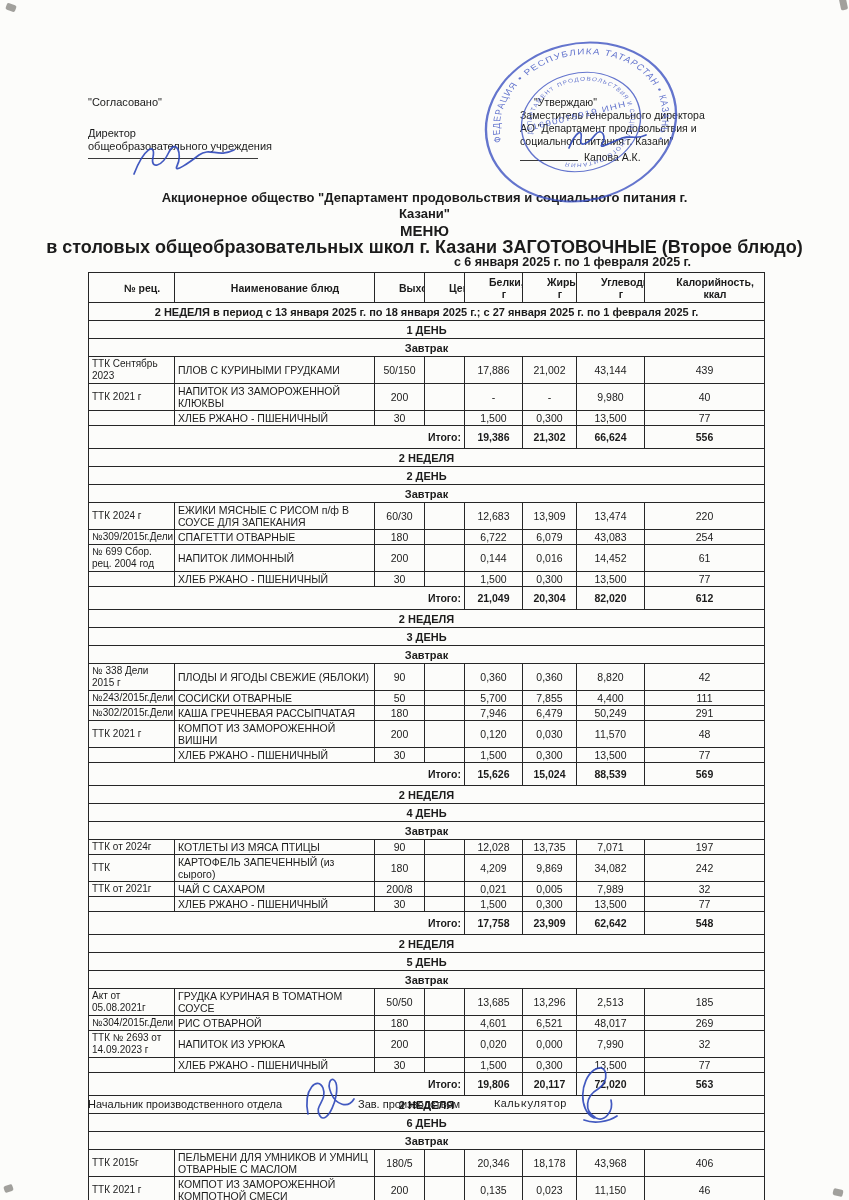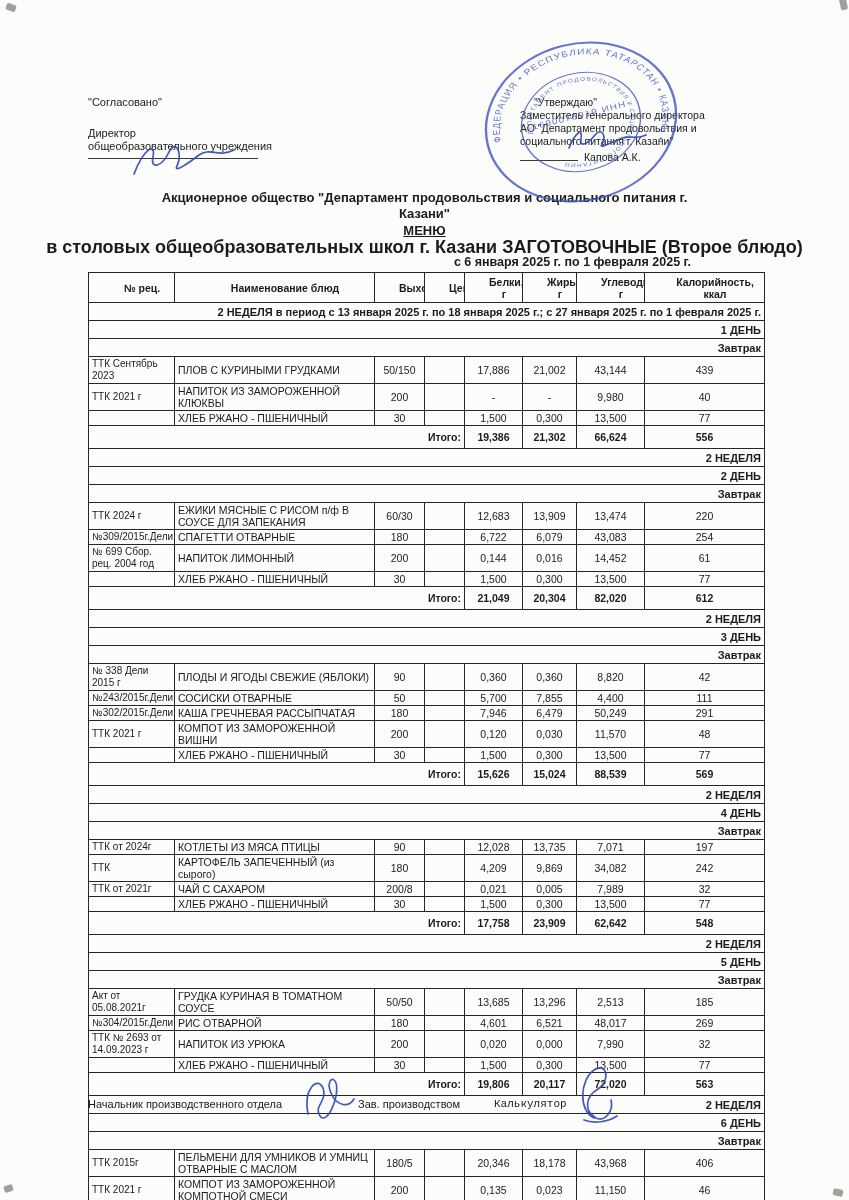--- a/index.html
+++ b/index.html
@@ -36,40 +36,40 @@
   .sig { position:absolute; z-index:3; pointer-events:none; }
   .sig path { fill:none; stroke:#2d47b9; stroke-width:1.7; stroke-linecap:round; stroke-linejoin:round; opacity:.9; }
   .sig-approve-left  { left:130px; top:140px; }
   .sig-kapova        { left:566px; top:126px; }
   .sig-footer-left   { left:300px; top:1074px; }
   .sig-footer-right  { left:570px; top:1062px; }
 
   
   .titles { position:absolute; left:0; top:190px; width:849px; text-align:center; font-weight:bold; }
   .titles .t1, .titles .t2 { font-size:13px; line-height:16px; }
-  .titles .t3 { font-size:13px; line-height:17px;text-decoration:underline; }
+  .titles .t3 { font-size:15px; line-height:17px; }
   .titles .t4 { font-size:18px; line-height:16px; }
   .titles .t5 { font-size:12.5px; line-height:15px; text-align:right; padding-right:158px; }
 
   
   .menu-table {
     position:absolute; left:88px; top:272px; width:676px;
     border-collapse:collapse; table-layout:fixed; font-size:10.5px;
   }
   .menu-table th, .menu-table td {
     border:1.4px solid #262626; padding:1px 3px; vertical-align:middle;
     overflow:hidden;
   }
   .menu-table th { font-weight:bold; text-align:center; line-height:12px; height:30px;padding-left:24px; }
   .h-protein, .h-fat, .h-carbs, .h-kcal { word-spacing:48px; }
   .menu-table td { height:14px; line-height:12px; }
   .c-rec  { font-size:10px; line-height:9px; }
   .c-name { text-align:left; }
   .c-out, .c-price, .c-protein, .c-fat, .c-carbs, .c-kcal { text-align:center; }
-  .week-row td, .day-row td, .meal-row td { font-weight:bold; font-size:11px; text-align:right; height:18px; }
+  .week-row td, .day-row td, .meal-row td { font-weight:bold; font-size:11px; text-align:center; height:18px; }
   .total-row td { font-weight:bold; height:23px; }
   .total-label { text-align:right; padding-right:6px; }
 
   
   .footer-label { position:absolute; top:1098px; font-size:11px; font-weight:normal; }
   .fl-1 { left:88px; }
   .fl-2 { left:358px; }
   .fl-3 { left:494px;font-family:Liberation Mono, monospace; }
 </style>
 </head>

